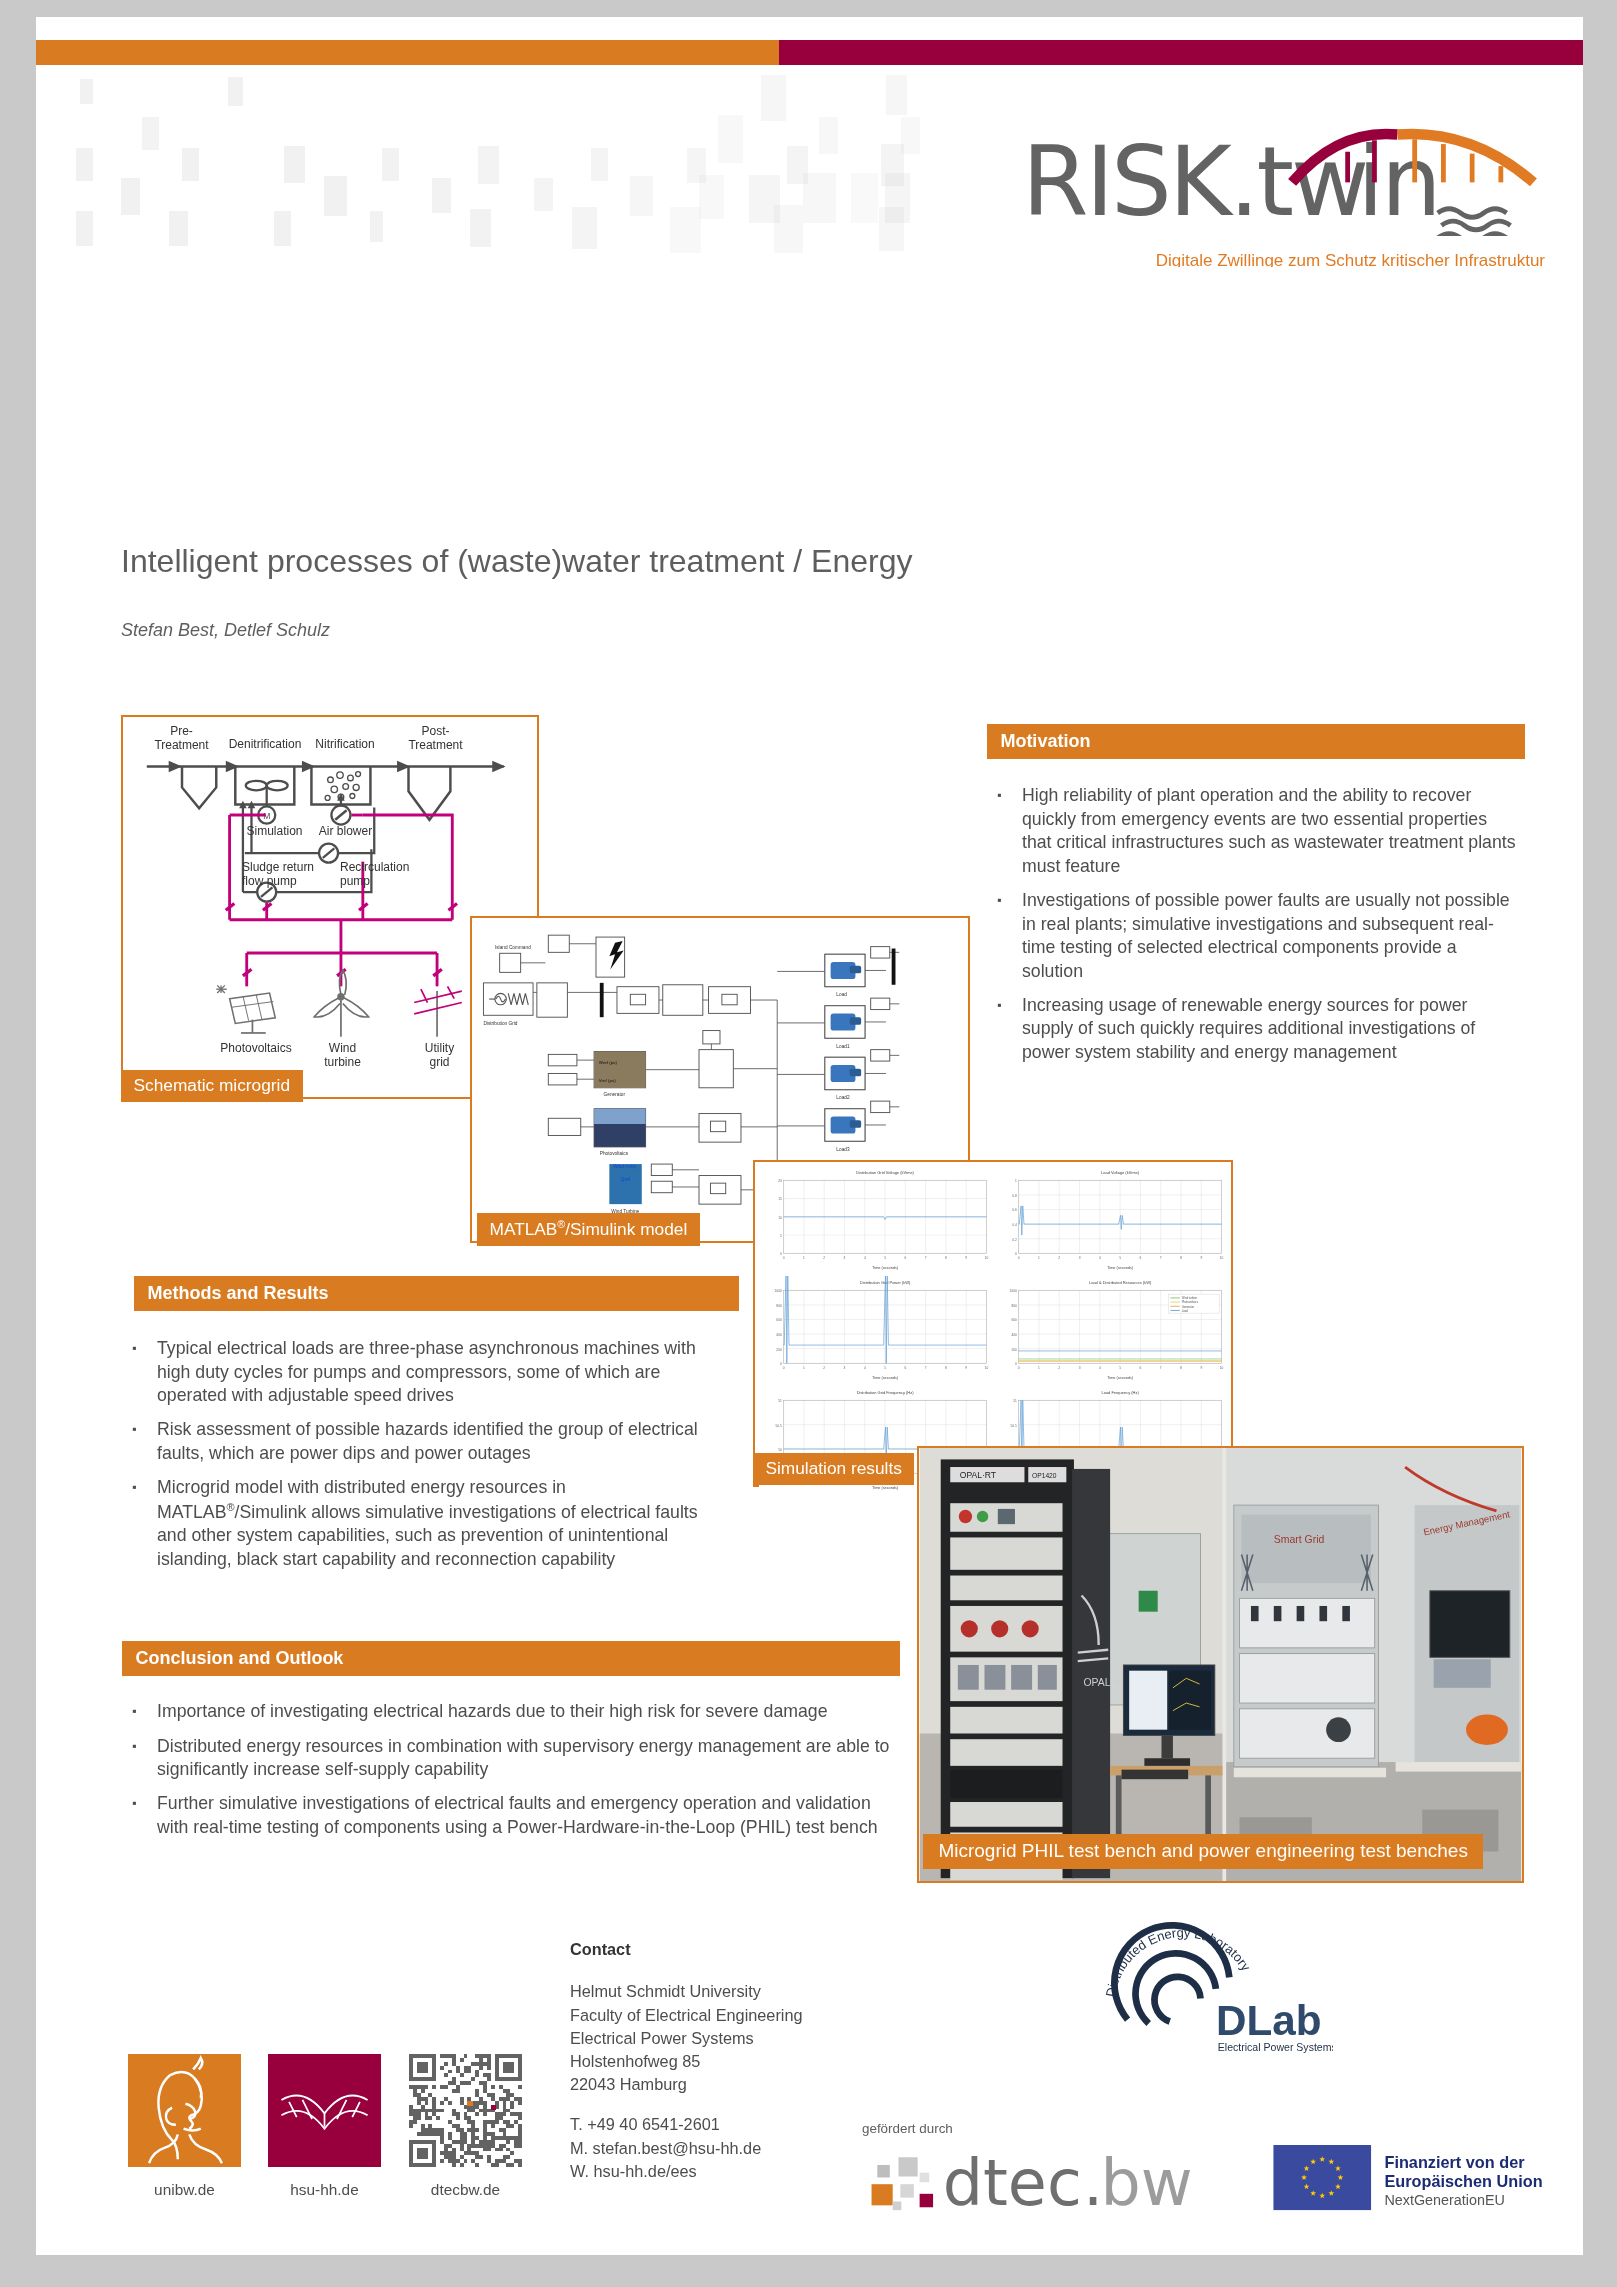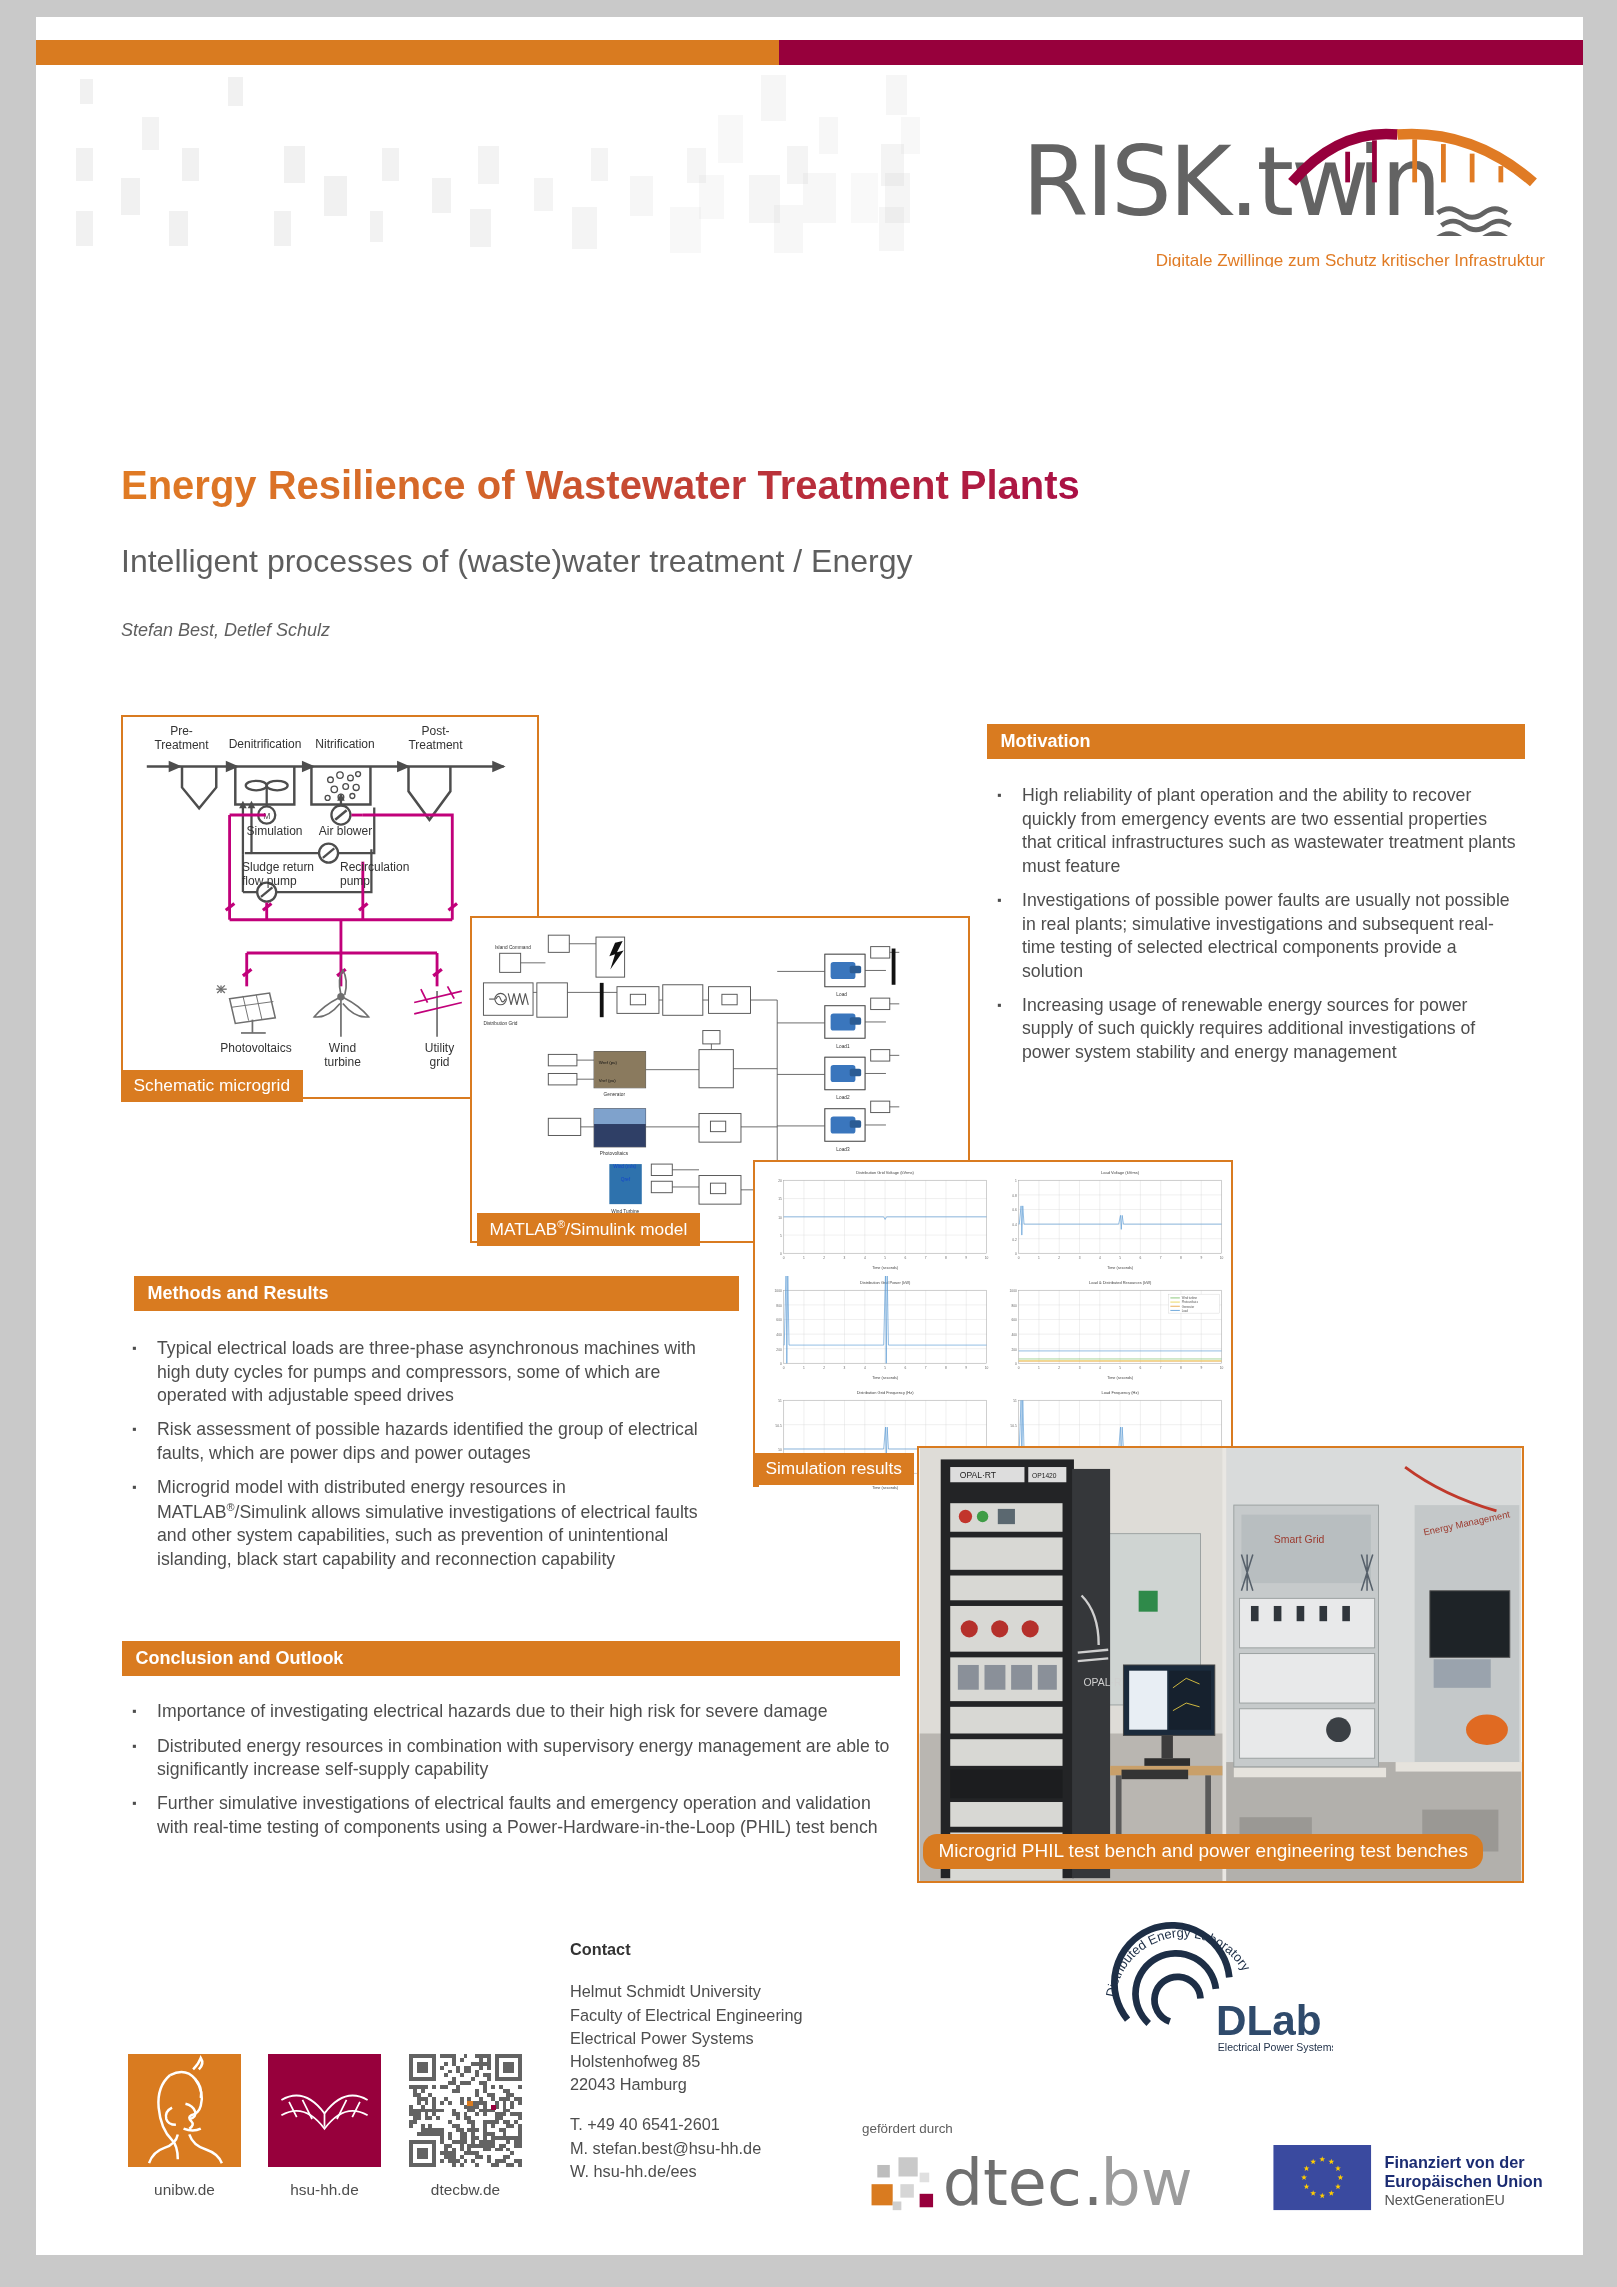--- a/index.html
+++ b/index.html
@@ -30,21 +30,21 @@
   .bullets .b{display:flex;margin-bottom:10.6px;}
   .bullets .b .m{flex:0 0 25px;font-size:12.5px;line-height:1.9;color:#4d4d4d;}
   .bullets .b .t{flex:1;}
   sup{font-size:.62em;vertical-align:super;}
 
   
   .frame{position:absolute;border:2.9px solid #d97b20;background:#fff;box-sizing:border-box;}
   .cap{position:absolute;background:#d97b20;color:#fff;font-size:17.3px;padding:4.8px 12.5px 5.8px 12.5px;
     white-space:nowrap;}
   .capL{position:absolute;background:#d97b20;color:#fff;font-size:19px;padding:5.8px 15.4px 6.7px 15.4px;
-    white-space:nowrap;border-radius:14px;}
+    white-space:nowrap;}
 
   
   .schem{position:absolute;inset:0;}
   .lbl{position:absolute;font-size:12px;color:#333;text-align:center;line-height:1.15;}
 
   
   .contact{position:absolute;left:534px;top:1921px;font-size:16.3px;color:#4d4d4d;line-height:1.42;}
   .contact .h{font-weight:bold;color:#333;margin-bottom:19px;}
   .contact .blk{margin-bottom:17.3px;}
 
@@ -124,21 +124,20 @@
           <g stroke="#636363" stroke-width="5" fill="none">
             <path d="M434 94 q12 -9 24 0 t24 0 t24 0"></path>
             <path d="M438 107 q12 -9 24 0 t24 0 t24 0"></path>
             <path d="M434 120 q12 -9 24 0 t24 0 t24 0"></path>
           </g>
         </svg>
         <div class="tag">Digitale Zwillinge zum Schutz kritischer Infrastruktur</div>
       </div>
     </div>
 
-    <div class="title">Energy Resilience of Wastewater Treatment Plants</div>
     <div class="subtitle">Intelligent processes of (waste)water treatment / Energy</div>
     <div class="authors">Stefan Best, Detlef Schulz</div>
 
     <div class="frame" style="left:85px;top:698px;width:418px;height:384px;">
       <svg class="schem" viewBox="0 0 435 400">
         <g stroke="#4d4d4d" stroke-width="2.6" fill="none">
           <line x1="25" y1="52" x2="400" y2="52"></line>
           <path d="M62 52 l0 22 l18 22 l18 -22 l0 -22"></path>
           <path d="M300 52 l0 26 l22 30 l22 -30 l0 -26"></path>
           <path d="M118 52 l0 40 l62 0 l0 -40"></path>

